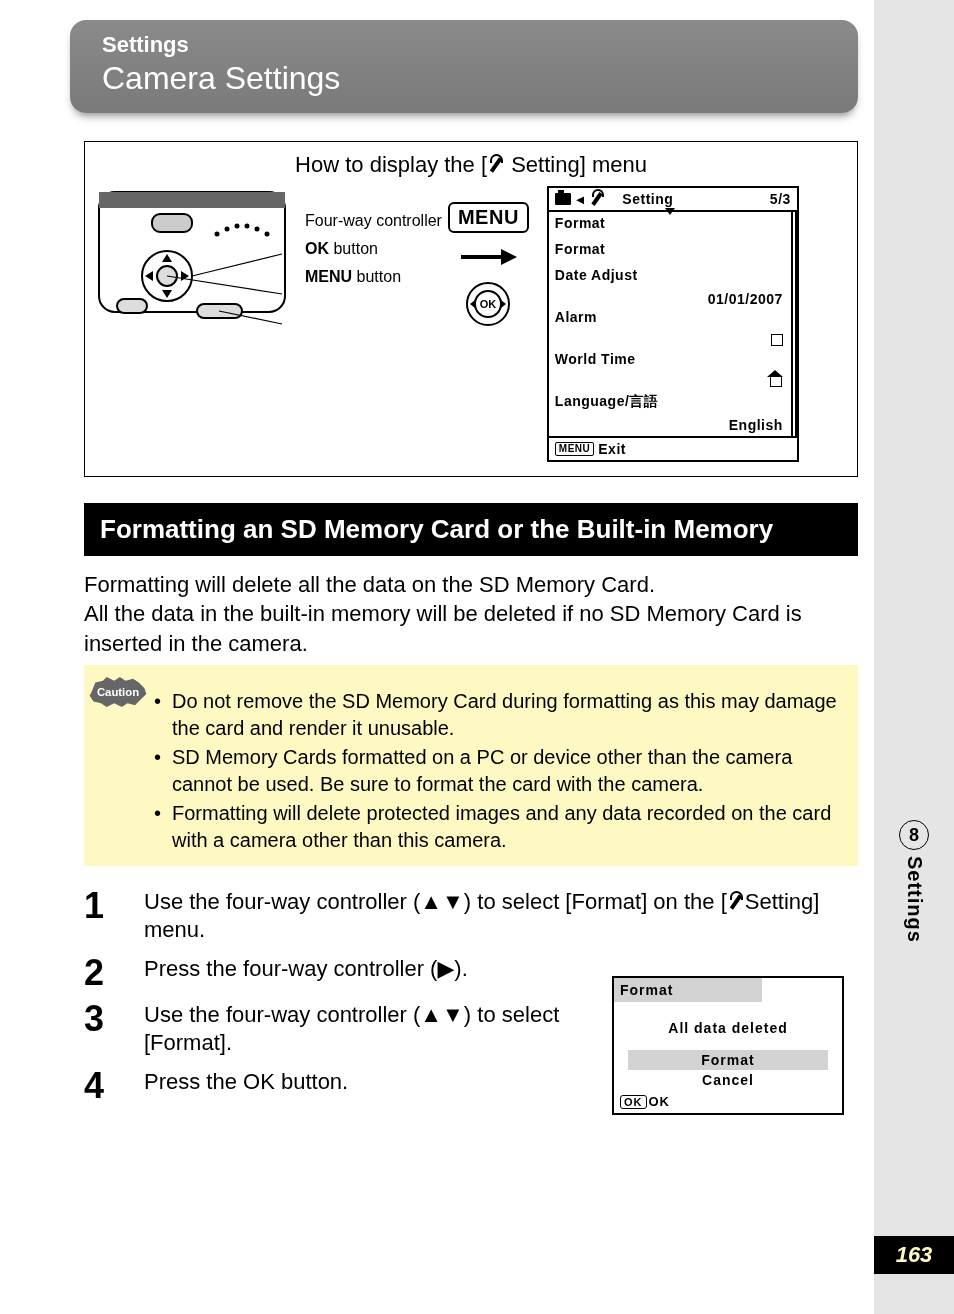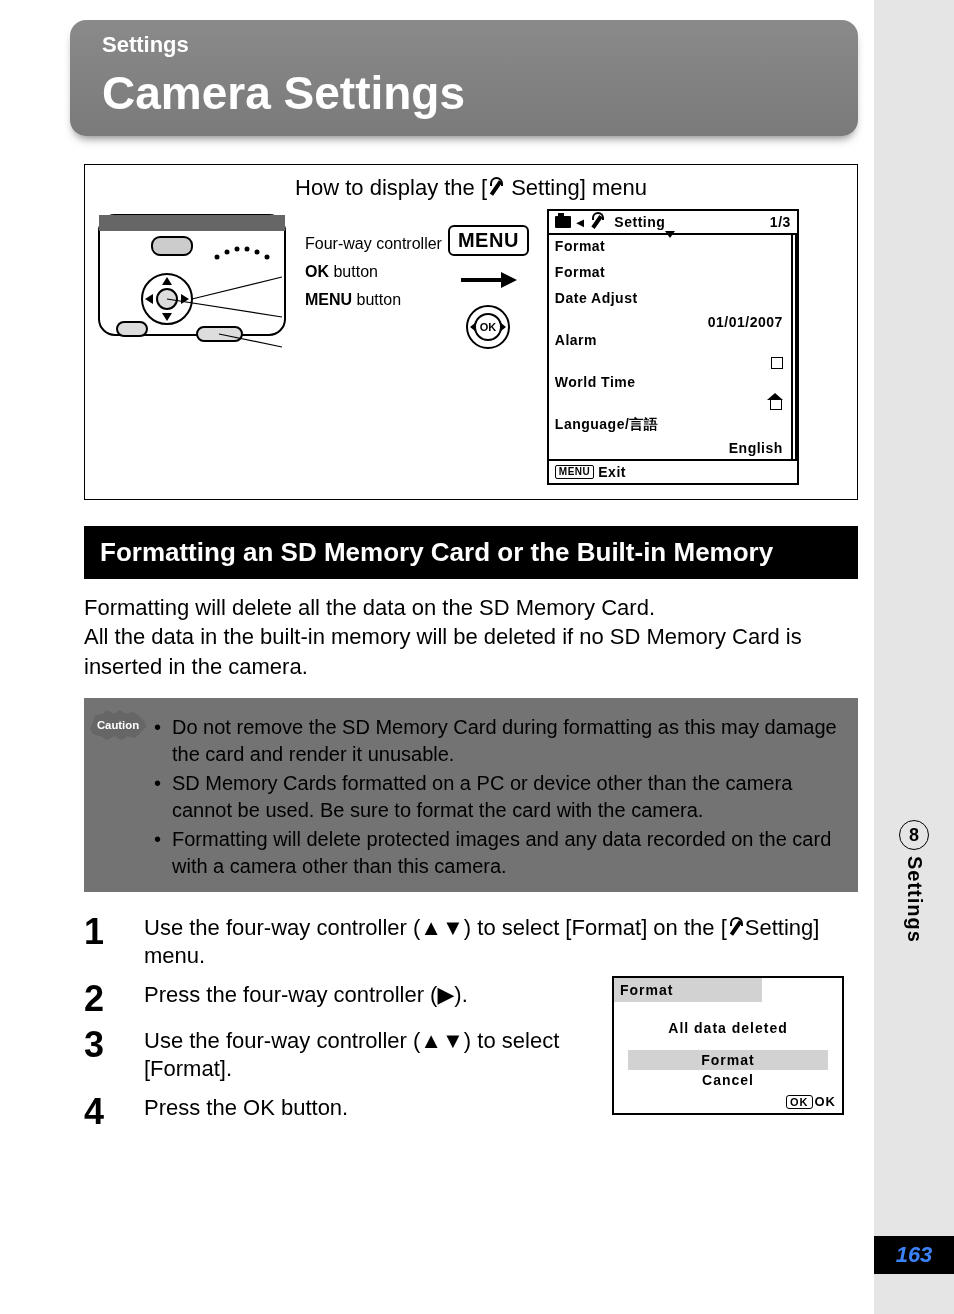--- a/index.html
+++ b/index.html
@@ -4,28 +4,28 @@
 <style>
   * { box-sizing: border-box; margin: 0; padding: 0; }
   html, body { width: 954px; height: 1314px; font-family: Arial, Helvetica, sans-serif; background: #fff; }
   body { position: relative; }
 
   
   .right-strip { position: absolute; top: 0; right: 0; width: 80px; height: 100%; background: #e5e5e5; }
   .side-tab    { position: absolute; right: 0; top: 820px; width: 80px; }
   .side-circle { width: 30px; height: 30px; border-radius: 50%; border: 1.5px solid #000; display: flex; align-items: center; justify-content: center; font-size: 18px; margin: 0 auto 6px; background: #e5e5e5; font-weight: bold;}
   .side-text   { writing-mode: vertical-rl; text-orientation: mixed; font-weight: bold; font-size: 20px; margin: 6px auto 0; letter-spacing: 1px; }
-  .page-num-box{ position: absolute; right: 0; bottom: 40px; width: 80px; background: #000; color: #3b82f6; text-align: center; font-weight: bold; font-size: 22px; padding: 6px 0; font-style: italic;}
+  .page-num-box{ position: absolute; right: 0; bottom: 40px; width: 80px; background: #000; color: #fef9c3; text-align: center; font-weight: bold; font-size: 22px; padding: 6px 0; font-style: italic;}
 
   .page { position: relative; width: 860px; margin-left: 10px; padding-top: 20px; }
 
   
   .hdr { background: linear-gradient(#8a8a8a,#7a7a7a); border-radius: 16px; padding: 12px 32px 16px; color: #fff; box-shadow: 0 6px 10px -4px rgba(0,0,0,.5); margin: 0 12px 28px 60px; }
   .hdr-small { font-size: 22px; font-weight: bold; }
-  .hdr-big   { font-size: 46px; font-weight: bold; margin-top: 8px; }
+  .hdr-big   { font-size: 32px; font-weight: normal; margin-top: 2px; }
 
   
   .howto { border: 1px solid #000; margin: 0 12px 0 74px; padding: 10px 12px 14px; position: relative; }
   .howto-title { font-size: 22px; margin-bottom: 6px; text-align: center; }
   .howto-inner { display: flex; align-items: flex-start; gap: 18px; }
 
   .cam { width: 190px; height: 160px; position: relative; }
   .cam svg { width: 100%; height: 100%; }
 
   .labels { font-size: 16px; margin-top: 28px; }
@@ -37,62 +37,62 @@
   .arrow { font-size: 30px; line-height: 1; font-weight: bold;}
   .ok-dial { width: 46px; height: 46px; }
 
   .lcd { border: 2.5px solid #000; width: 252px; font-size: 14px; font-weight: bold; letter-spacing: .5px; }
   .lcd-top { border-bottom: 2px solid #000; padding: 3px 6px; display: flex; align-items: center; gap: 6px; }
   .lcd-top .cam-icon { width: 16px; height: 12px; background: #000; display: inline-block; border-radius: 1px; position: relative;}
   .lcd-top .cam-icon::after{content:'';position:absolute;top:-3px;left:3px;width:6px;height:3px;background:#000;}
   .lcd-top .tool-icon { width: 14px; height: 14px; display:inline-block; position:relative;}
   .lcd-top .tool-icon::before{content:'';position:absolute;width:4px;height:14px;background:#000;left:5px;transform:rotate(35deg);}
   .lcd-top .tool-icon::after{content:'';position:absolute;width:8px;height:6px;border:2px solid #000;border-bottom:none;border-radius:6px 6px 0 0;top:-3px;left:2px;}
-  .lcd-top .title { margin-left: 4px; }
+  .lcd-top .title { margin-left: 12px; }
   .lcd-top .pg { margin-left: auto; }
   .lcd-list { padding: 2px 2px 2px 6px; position: relative; border-right: 6px double #000;}
   .lcd-row { display: flex; justify-content: space-between; padding: 1px 6px 1px 0; }
   .lcd-row .val { text-align: right; min-width: 80px; margin-top: 24px;}
   .lcd-bot { border-top: 2px solid #000; padding: 3px 6px; display: flex; align-items: center; gap: 4px;}
   .mini-menu { border: 1.5px solid #000; font-size: 10px; padding: 0 3px; border-radius: 2px; display:inline-block; line-height:1.2;}
   .lcd-wrap{position:relative;display:inline-block;margin-top:2px;}
   .lcd-wrap .tri-dn{position:absolute;top:22px;left:118px;width:0;height:0;border-left:5px solid transparent;border-right:5px solid transparent;border-top:7px solid #000;}
   .house{display:inline-block;width:16px;height:12px;position:relative;}
   .house::before{content:'';position:absolute;top:-6px;left:0;width:0;height:0;border-left:8px solid transparent;border-right:8px solid transparent;border-bottom:7px solid #000;}
   .house::after{content:'';position:absolute;top:1px;left:3px;width:10px;height:9px;border:1.5px solid #000;border-top:none;}
   .sq{display:inline-block;width:12px;height:12px;border:1.5px solid #000;}
 
   
   .sec-bar { background: #000; color: #fff; font-size: 26px; font-weight: bold; padding: 10px 16px; margin: 26px 12px 14px 74px; line-height: 1.25;}
 
   .bodytext { font-size: 22px; margin: 0 12px 0 74px; line-height: 1.35; }
 
   
-  .caution { background: #737373; margin: 16px 12px 0 74px; padding: 16px 20px 10px 70px; position: relative; font-size: 20px; line-height:1.35;}
+  .caution { background: #fef9c3; margin: 6px 12px 0 74px; padding: 23px 20px 10px 70px; position: relative; font-size: 20px; line-height:1.35;}
   .caution ul { list-style: none; }
   .caution li { position: relative; padding-left: 18px; margin-bottom: 2px;}
   .caution li::before { content: "•"; position: absolute; left: 0; }
   .caution-badge { position: absolute; left: 2px; top: 10px; width: 64px; height: 34px; }
   .caution-badge svg{width:100%;height:100%;}
 
   
   .steps { margin: 22px 12px 0 74px; font-size: 22px; }
   .step { display: flex; gap: 26px; margin-bottom: 10px; align-items: flex-start;}
   .step .num { font-size: 36px; font-weight: bold; width: 34px; flex-shrink: 0; line-height: 1;}
   .step .txt { flex: 1; }
   .step .hd { font-weight: normal; line-height:1.3;}
   .step .sub { font-size: 21px; margin-top: 4px;}
 
   
   .fmt-box { border: 2.5px solid #000; width: 232px; position: absolute; right: 26px; top: 976px; font-size: 14px; font-weight: bold; letter-spacing: 1px;}
   .fmt-box .ttl-row { background: #d2d2d2; padding: 4px 6px; width: 65%;}
   .fmt-box .mid { text-align: center; padding: 18px 4px 14px; font-size: 14px;}
   .fmt-box .opt { text-align: center; padding: 2px; }
   .fmt-box .opt.sel { background: #d2d2d2; margin: 0 14px;}
-  .fmt-box .foot { text-align: right; padding: 4px 6px 4px; border-top: 0; font-size: 13px;}
+  .fmt-box .foot { text-align: left; padding: 4px 6px 4px; border-top: 0; font-size: 13px;}
   .fmt-box .foot .okb{border:1.5px solid #000;border-radius:3px;padding:0 3px;font-size:11px;margin-right:2px;}
 
   .tool-inline { display:inline-block; width:18px; height:18px; vertical-align:-2px; position:relative;}
   .tool-inline::before{content:'';position:absolute;width:4px;height:16px;background:#000;left:7px;top:1px;transform:rotate(35deg);}
   .tool-inline::after{content:'';position:absolute;width:9px;height:7px;border:2px solid #000;border-bottom:none;border-radius:7px 7px 0 0;top:-2px;left:3px;}
 </style>
 </head>
 <body>
 
 <div class="right-strip">
@@ -166,21 +166,21 @@
         </svg>
       </div>
 
       <div class="lcd-wrap">
         <div class="lcd">
           <div class="lcd-top">
             <span class="cam-icon"></span>
             <span>◂</span>
             <span class="tool-icon"></span>
             <span class="title">Setting</span>
-            <span class="pg">1/3</span>
+            <span class="pg">5/3</span>
           </div>
           <div class="lcd-list">
             <div class="lcd-row">
                 <span>Format</span>
                 <span class="val"></span>
               </div>
             <div class="lcd-row">
                 <span>Format</span>
                 <span class="val"></span>
               </div>

